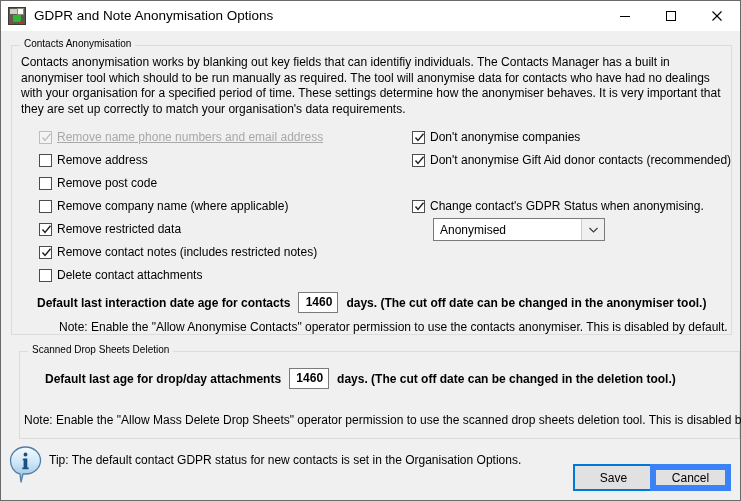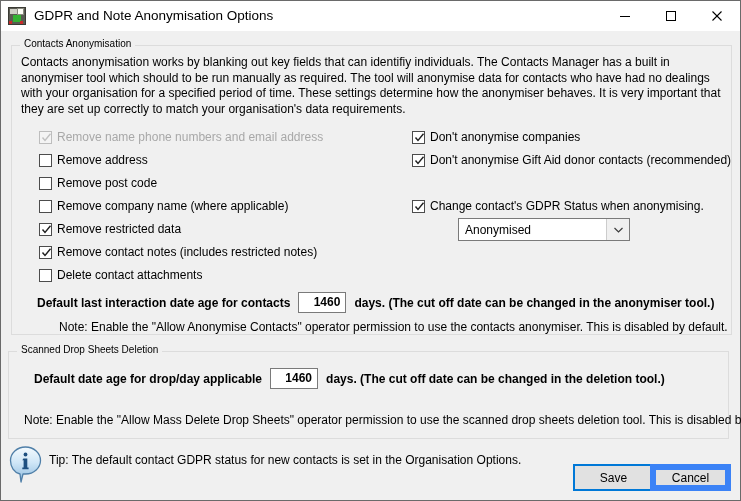--- a/index.html
+++ b/index.html
@@ -84,21 +84,21 @@
     position: absolute;
     top: -8px; left: 8px;
     background: #f0f0f0;
     padding: 0 4px;
     font-size: 10px;
     color: #000;
     white-space: nowrap;
   }
 
   #group-contacts { left: 10px; top: 44px; width: 721px; height: 290px; }
-  #group-drop     { left: 7px; top: 350px; width: 721px; height: 88px; }
+  #group-drop     { left: 18px; top: 350px; width: 721px; height: 88px; }
 
   .desc {
     position: absolute;
     left: 9px; top: 9px; width: 703px;
     font-size: 12px;
     line-height: 15.5px;
     color: #000;
     text-align: left;
   }
 
@@ -124,21 +124,21 @@
   .cbox .tick {
     position: absolute;
     left: 1px; top: 0px;
     width: 11px; height: 11px;
   }
   .cb-label {
     font-size: 12px;
     color: #000;
     line-height: 14px;
   }
-  .cb-label.disabled { color: #a8a8a8; }
+  .cb-label.disabled { color: #a8a8a8; text-decoration: underline; }
 
   
   .combo {
     position: absolute;
     width: 172px; height: 23px;
     border: 1px solid #7a7a7a;
     background: #ffffff;
     display: flex; align-items: center;
   }
   .combo-text {
@@ -160,21 +160,21 @@
   
   .inline-row {
     position: absolute;
     display: flex;
     align-items: center;
     white-space: nowrap;
     font-size: 12px;
     font-weight: bold;
   }
   .num-input {
-    width: 48px; height: 21px;
+    width: 40px; height: 21px;
     border: 1px solid #7a7a7a;
     background: #ffffff;
     text-align: right;
     font-family: "Liberation Sans", sans-serif;
     font-size: 12px;
     color: #000;
     padding: 0 5px 0 2px;
     line-height: 19px;
     margin: 0 8px;
     display: flex; align-items: center; justify-content: flex-end;
@@ -327,21 +327,21 @@
 
     <div class="cb-row" style="left:400px; top:153px;">
       <span class="cbox">
         <svg class="tick" viewBox="0 0 11 11">
             <polyline points="1.5,5.5 4,8.5 9.5,1.8" fill="none" stroke="#202020" stroke-width="1.4"></polyline>
           </svg>
       </span>
       <span class="cb-label">Change contact's GDPR Status when anonymising.</span>
     </div>
 
-    <div class="combo" style="left:446px; top:172px;">
+    <div class="combo" style="left:421px; top:172px;">
       <span class="combo-text">Anonymised</span>
       <span class="combo-arrow">
         <svg width="11" height="8" viewBox="0 0 11 8">
             <polyline points="1.5,2 5.5,6 9.5,2" fill="none" stroke="#3c3c3c" stroke-width="1.2"></polyline>
           </svg>
       </span>
     </div>
 
     <div class="inline-row" style="left:25px; top:246px;">
       <span>Default last interaction date age for contacts</span>
@@ -349,21 +349,21 @@
       <span>days.  (The cut off date can be changed in the anonymiser tool.)</span>
     </div>
 
     <div class="note" style="left:47px; top:274px;">Note: Enable the "Allow Anonymise Contacts" operator permission to use the contacts anonymiser.  This is disabled by default.</div>
   </div>
 
   <div class="group" id="group-drop">
     <div class="group-title">Scanned Drop Sheets Deletion</div>
 
     <div class="inline-row" style="left:25px; top:16px;">
-      <span>Default date age for drop/day applicable</span>
+      <span>Default last age for drop/day attachments</span>
       <span class="num-input">1460</span>
       <span>days.  (The cut off date can be changed in the deletion tool.)</span>
     </div>
   </div>
 
   <div class="note" style="left:23px; top:412px;">Note: Enable the "Allow Mass Delete Drop Sheets" operator permission to use the scanned drop sheets deletion tool.  This is disabled by default.</div>
 
   <div class="footer">
     <div class="info-icon">
       <svg width="34" height="40" viewBox="0 0 34 40">

